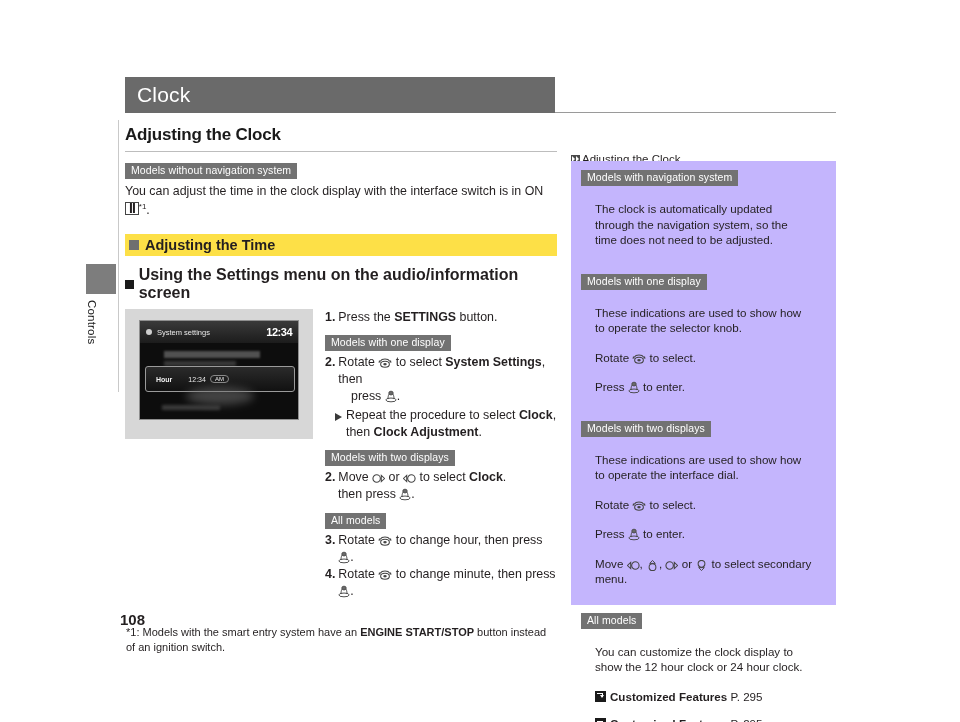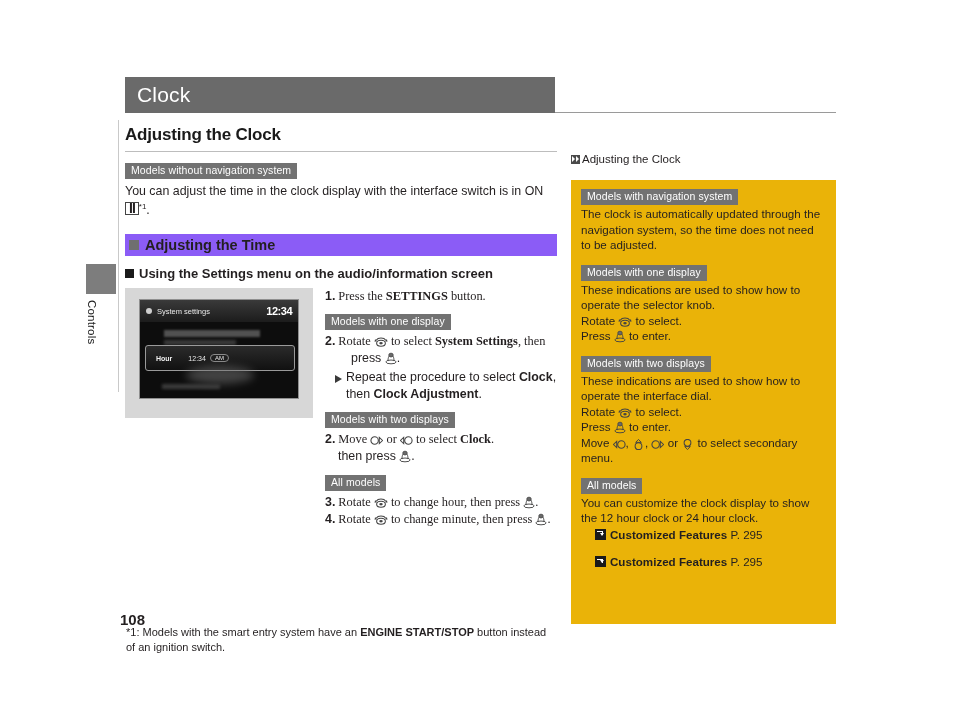--- a/index.html
+++ b/index.html
@@ -67,29 +67,29 @@
     padding: 1px 6px 2px 6px;
     letter-spacing: .1px;
     white-space: nowrap;
   }
   .chip-row { margin-top: 8px; }
 
   p.body { margin: 4px 0 0 0; font-size: 12.4px; line-height: 16px; }
 
   .subhead-bar {
     margin-top: 16px;
-    background: #8b5cf6;
+    background: #fde047;
     height: 22px; display: flex; align-items: center;
     padding-left: 4px;
   }
   .sq { display:inline-block; width:10px; height:10px; background:#6f6f6f; margin-right:6px; }
   .sq-blk { display:inline-block; width:9px; height:9px; background:#1a1a1a; margin-right:5px; }
   .subhead-bar .t { font-size: 14.5px; font-weight: bold; }
 
-  .subsub { margin-top: 10px; font-size: 13px; font-weight: bold; display:flex; align-items:center; }
+  .subsub { margin-top: 10px; font-size: 16px; font-weight: bold; display:flex; align-items:center; }
 
   .cols { margin-top: 7px; display: flex; gap: 12px; }
   .figwrap { width: 188px; flex: none; }
   .steps { flex: 1 1 auto; font-size: 12.4px; line-height: 17px; }
 
   
   .fig {
     width: 188px; height: 130px;
     background: #d7d7d7;
     position: relative;
@@ -133,21 +133,21 @@
     position:absolute; left:46px; top:66px; width:68px; height:18px;
     border-radius:50%; background:#6f6f6f; filter: blur(4px); opacity:.55;
   }
   .fig .blur3 {
     position:absolute; left:22px; top:84px; width:58px; height:5px;
     background:#3a3a3a; filter: blur(1.4px);
   }
 
   .step { display:flex; }
   .step .num { font-weight: bold; margin-right: 3px; white-space: nowrap; }
-  .step .txt { flex: 1; font-family: Liberation Serif, serif; }
+  .step .txt { flex: 1; }
   .indent { padding-left: 13px; }
   .arrow-line { display:flex; padding-left: 10px; }
   .tri {
     flex: none; width: 0; height: 0;
     border-left: 7px solid #3a3a3a;
     border-top: 4.5px solid transparent;
     border-bottom: 4.5px solid transparent;
     margin: 5.5px 4px 0 0;
   }
   b { font-weight: bold; }
@@ -175,27 +175,27 @@
     content:''; position:absolute; top:1.5px;
     width:0;height:0;
     border-left:3px solid #fff;
     border-top:3px solid transparent;
     border-bottom:3px solid transparent;
   }
   .mark::before { left:1px; }
   .mark::after { left:4.5px; }
 
   .side-panel {
-    position: absolute; left: 571px; top: 180px;
+    position: absolute; left: 571px; top: 161px;
     width: 265px; height: 444px;
-    background: #eab308;
+    background: #c4b5fd;
     padding: 8px 10px;
     font-size: 11.6px; line-height: 15.5px;
   }
-  .side-panel p { margin: 0; }
+  .side-panel p { margin: 14px; }
   .side-panel .gap { height: 11px; }
   .side-panel .chip { margin-bottom: 1px; }
 
   .ref { display:flex; align-items:flex-start; padding-left: 14px; margin-top: 1px; }
   .refbox {
     flex:none; width:11px; height:11px; background:#1a1a1a;
     margin: 2px 4px 0 0; position: relative;
   }
   .refbox::after {
     content:''; position:absolute; left:2px; top:2.5px;

